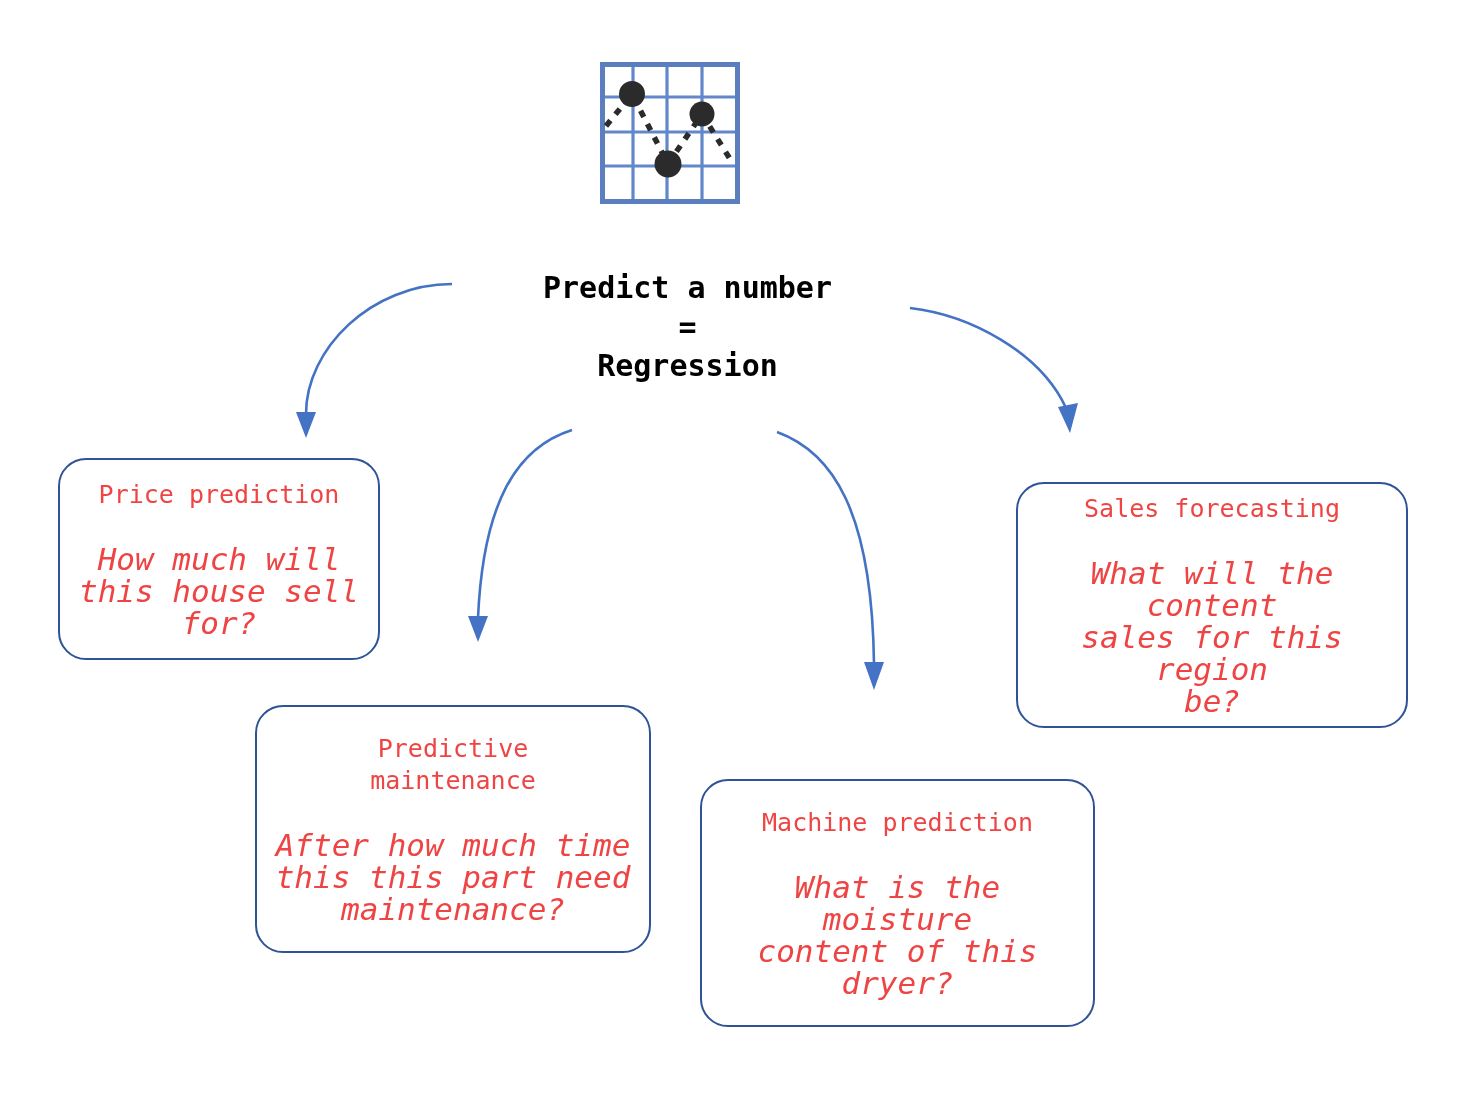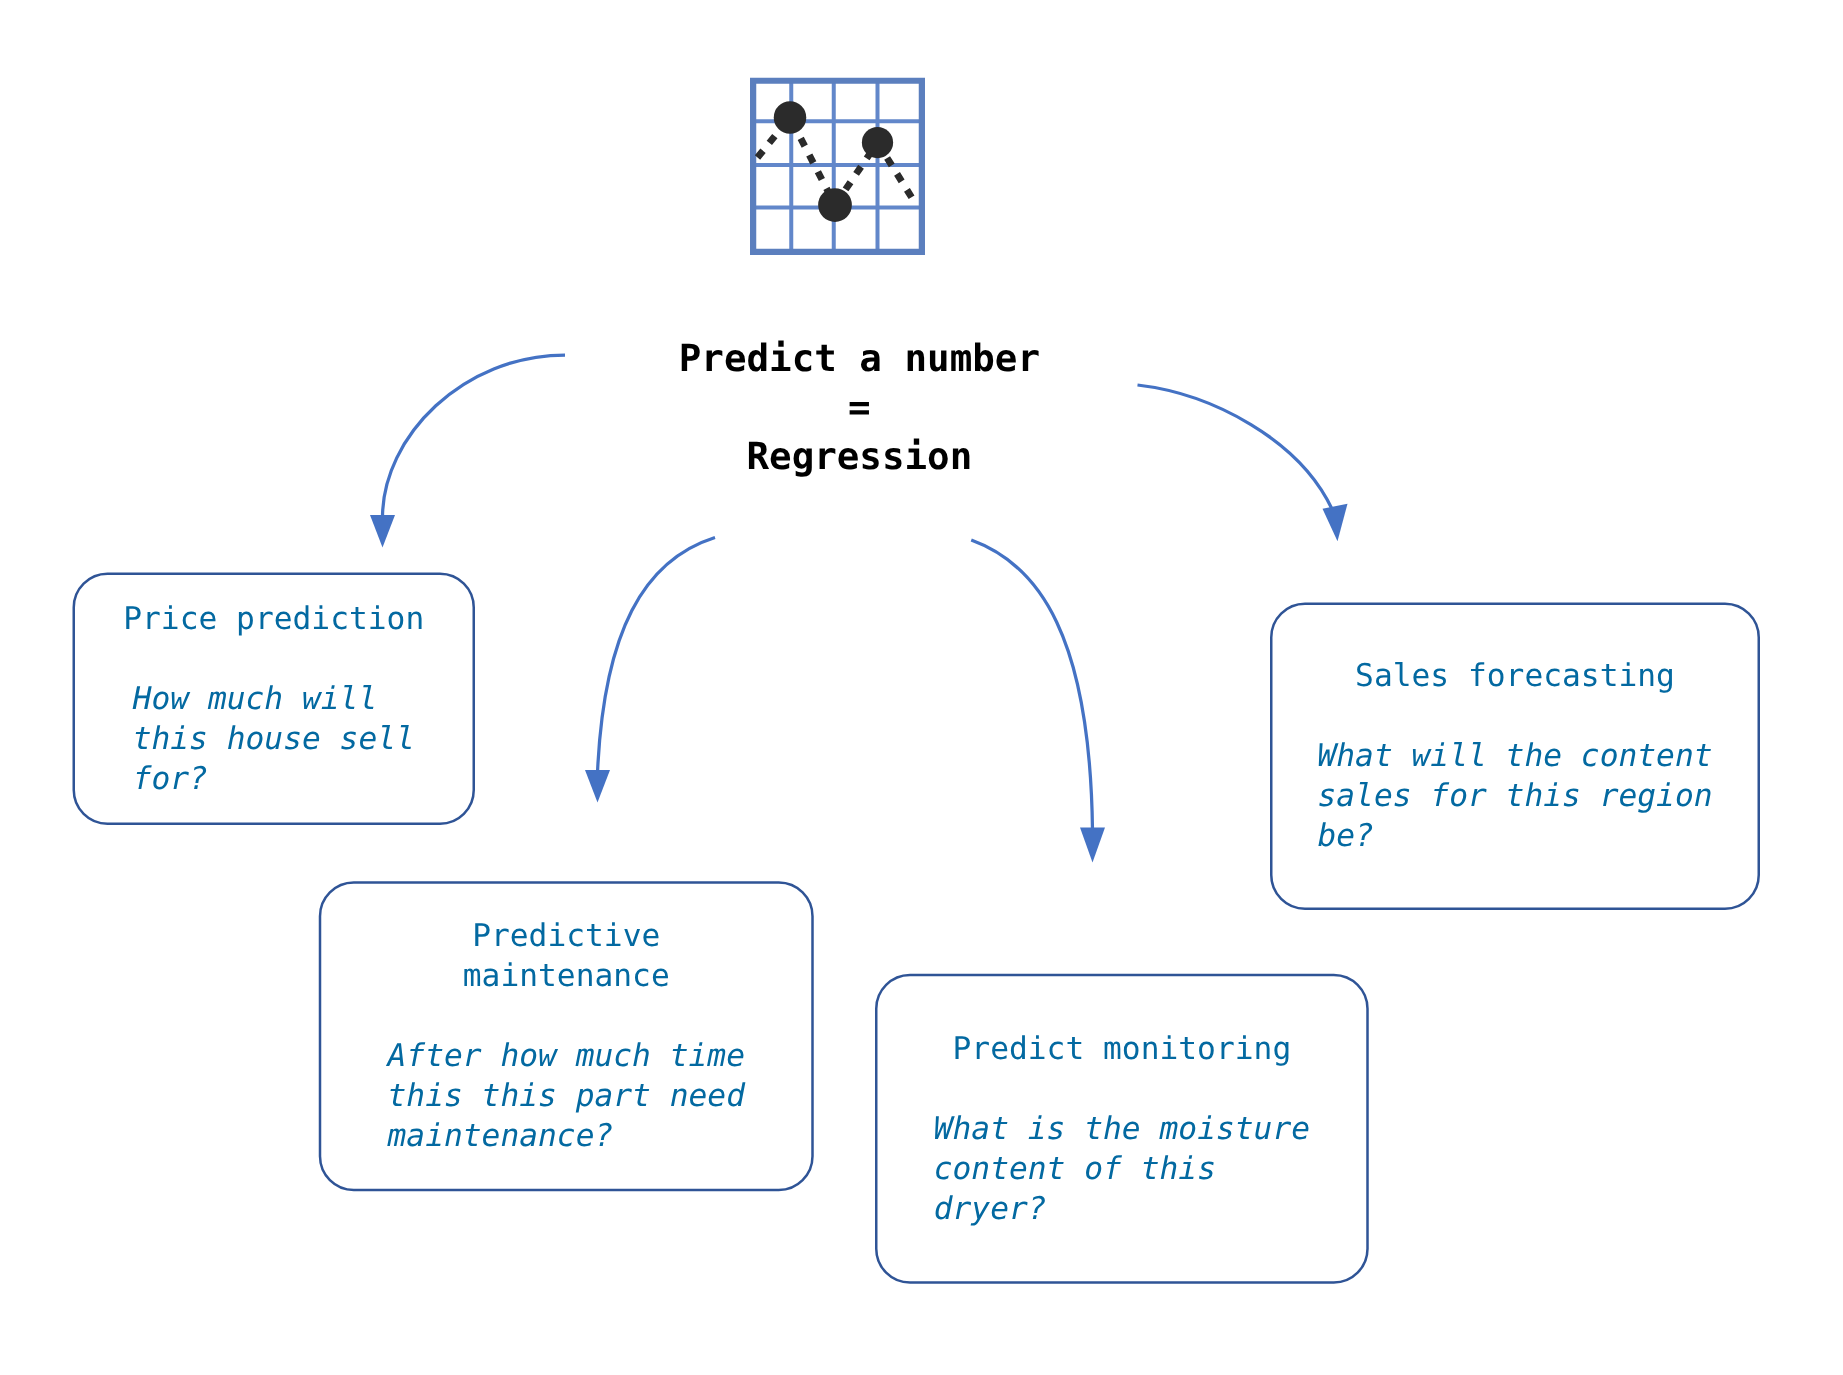--- a/index.html
+++ b/index.html
@@ -47,34 +47,34 @@
     box-sizing: border-box;
     border: 2px solid #2F5496;
     border-radius: 28px;
     background: #ffffff;
     display: flex;
     flex-direction: column;
     justify-content: center;
     align-items: center;
     gap: 32px;
     padding: 10px 18px;
-    color: #0369a1;
+    color: #ef4444;
   }
   .box-title {
     font-size: 25px;
     font-weight: 400;
     line-height: 32px;
     text-align: center;
     white-space: pre-line;
   }
   .box-question {
-    font-size: 25px;
+    font-size: 31px;
     font-style: italic;
     line-height: 32px;
-    text-align: left;
+    text-align: center;
     white-space: pre-line;
   }
   .box-price       { left: 58px;   top: 458px; width: 322px; height: 202px; }
   .box-maintenance { left: 255px;  top: 705px; width: 396px; height: 248px; }
   .box-machine     { left: 700px;  top: 779px; width: 395px; height: 248px; }
   .box-sales       { left: 1000px; top: 482px; width: 392px; height: 246px; margin-left: 16px; }
 </style>
 </head>
 <body>
 
@@ -126,21 +126,21 @@
 
   <div class="box box-maintenance">
     <div class="box-title">Predictive
 maintenance</div>
     <div class="box-question">After how much time
 this this part need
 maintenance?</div>
   </div>
 
   <div class="box box-machine">
-    <div class="box-title">Predict monitoring</div>
+    <div class="box-title">Machine prediction</div>
     <div class="box-question">What is the moisture
 content of this
 dryer?</div>
   </div>
 
   <div class="box box-sales">
     <div class="box-title">Sales forecasting</div>
     <div class="box-question">What will the content
 sales for this region
 be?</div>

